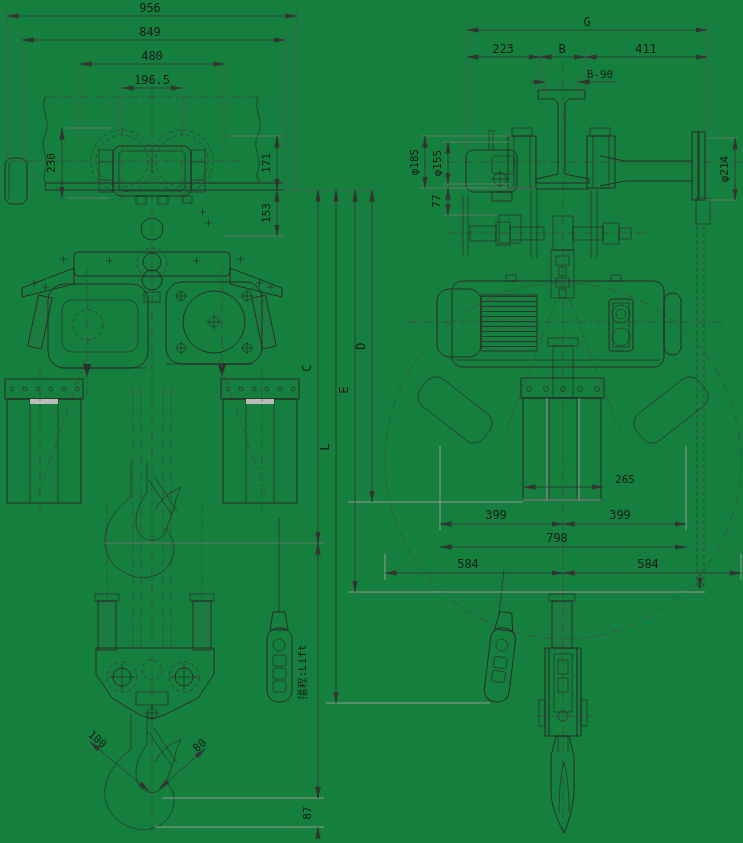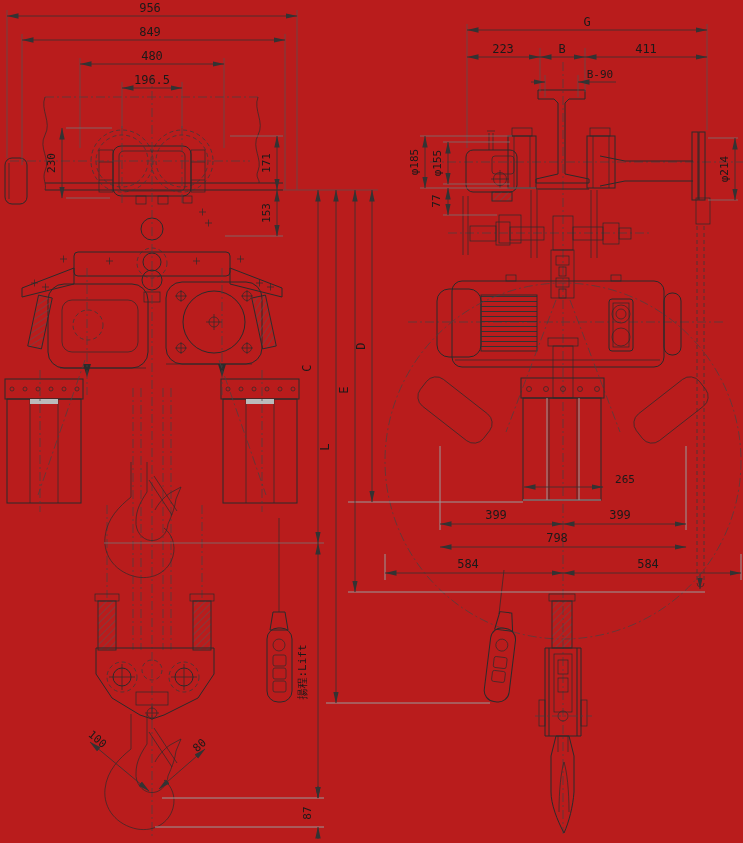--- a/index.html
+++ b/index.html
@@ -1,16 +1,16 @@
 <!DOCTYPE html>
 <html><head>
 <meta charset="utf-8">
 <style>
   html,body{margin:0;padding:0;background:#fff;}
-  .sheet{position:relative;width:743px;height:843px;background:#b91c1c;overflow:hidden;
+  .sheet{position:relative;width:743px;height:843px;background:#15803d;overflow:hidden;
          font-family:"DejaVu Sans Mono", monospace;}
   svg{display:block;}
   .ln{fill:none;stroke:#2b2b2b;stroke-width:1;}
   .lt{fill:none;stroke:#2b2b2b;stroke-width:.7;}
   .cl{fill:none;stroke:#444;stroke-width:.7;stroke-dasharray:9 3 2 3;}
   .dsh{fill:none;stroke:#3a3a3a;stroke-width:.8;stroke-dasharray:4 3;}
   .ref{fill:none;stroke:#999;stroke-width:1;}
   .ref2{fill:none;stroke:#777;stroke-width:.8;}
   .ext{fill:none;stroke:#555;stroke-width:.7;}
   .dim{fill:none;stroke:#333;stroke-width:.8;marker-start:url(#ar);marker-end:url(#ar);}

